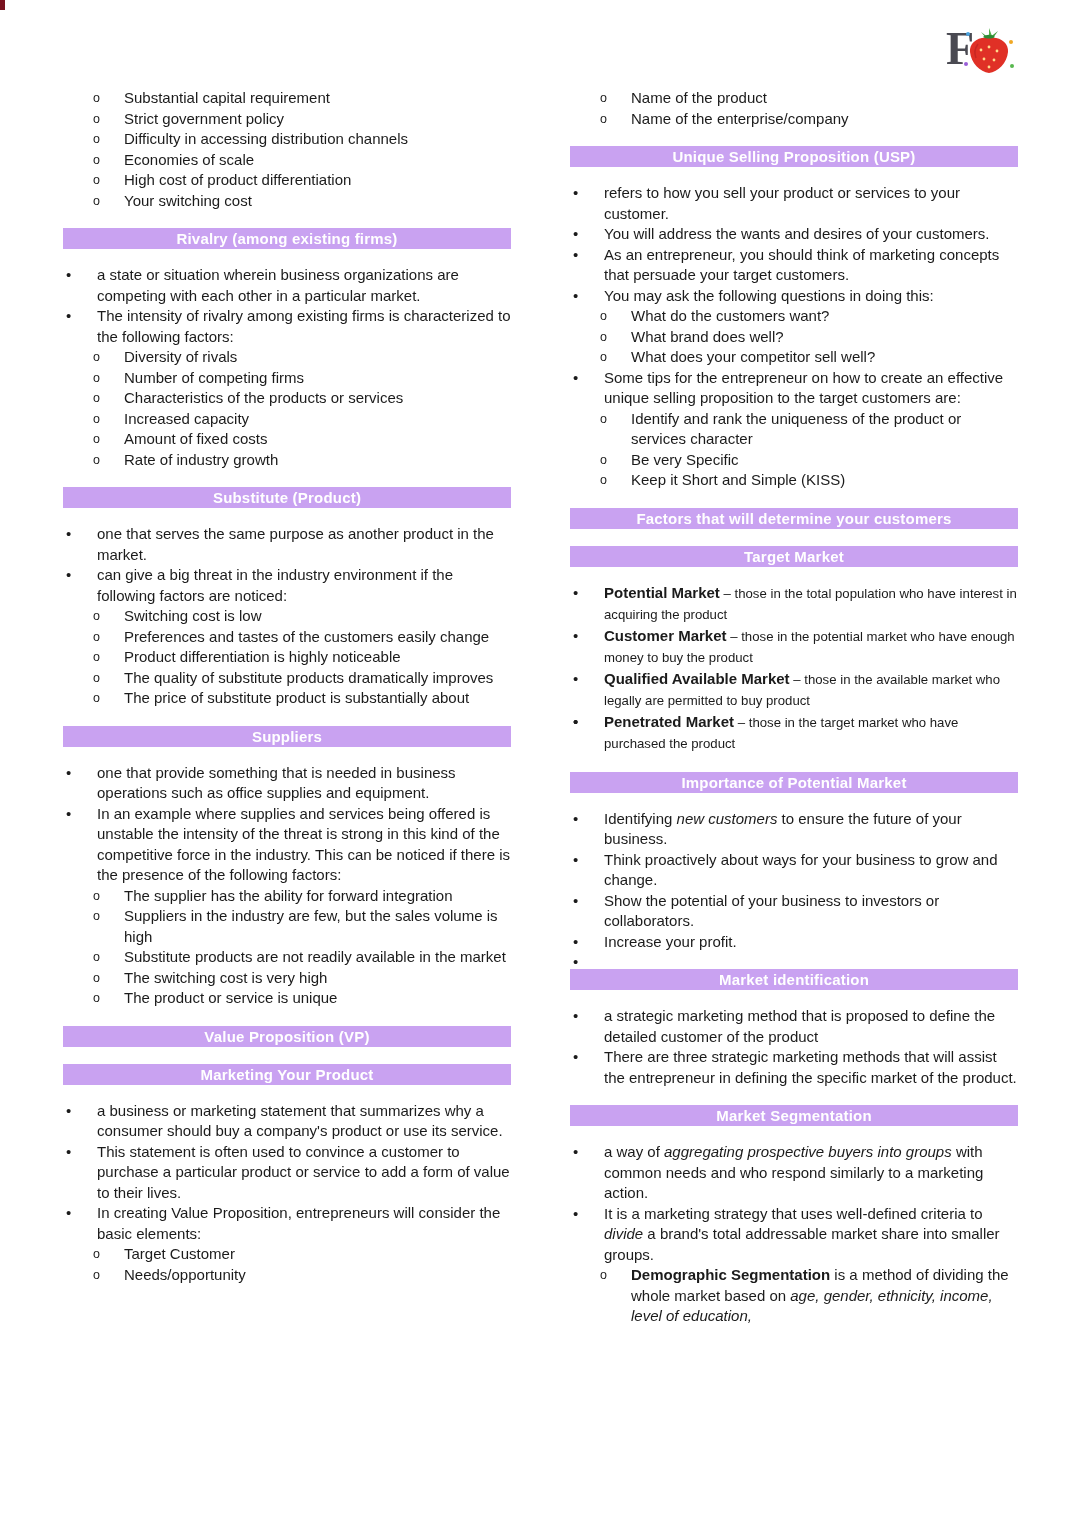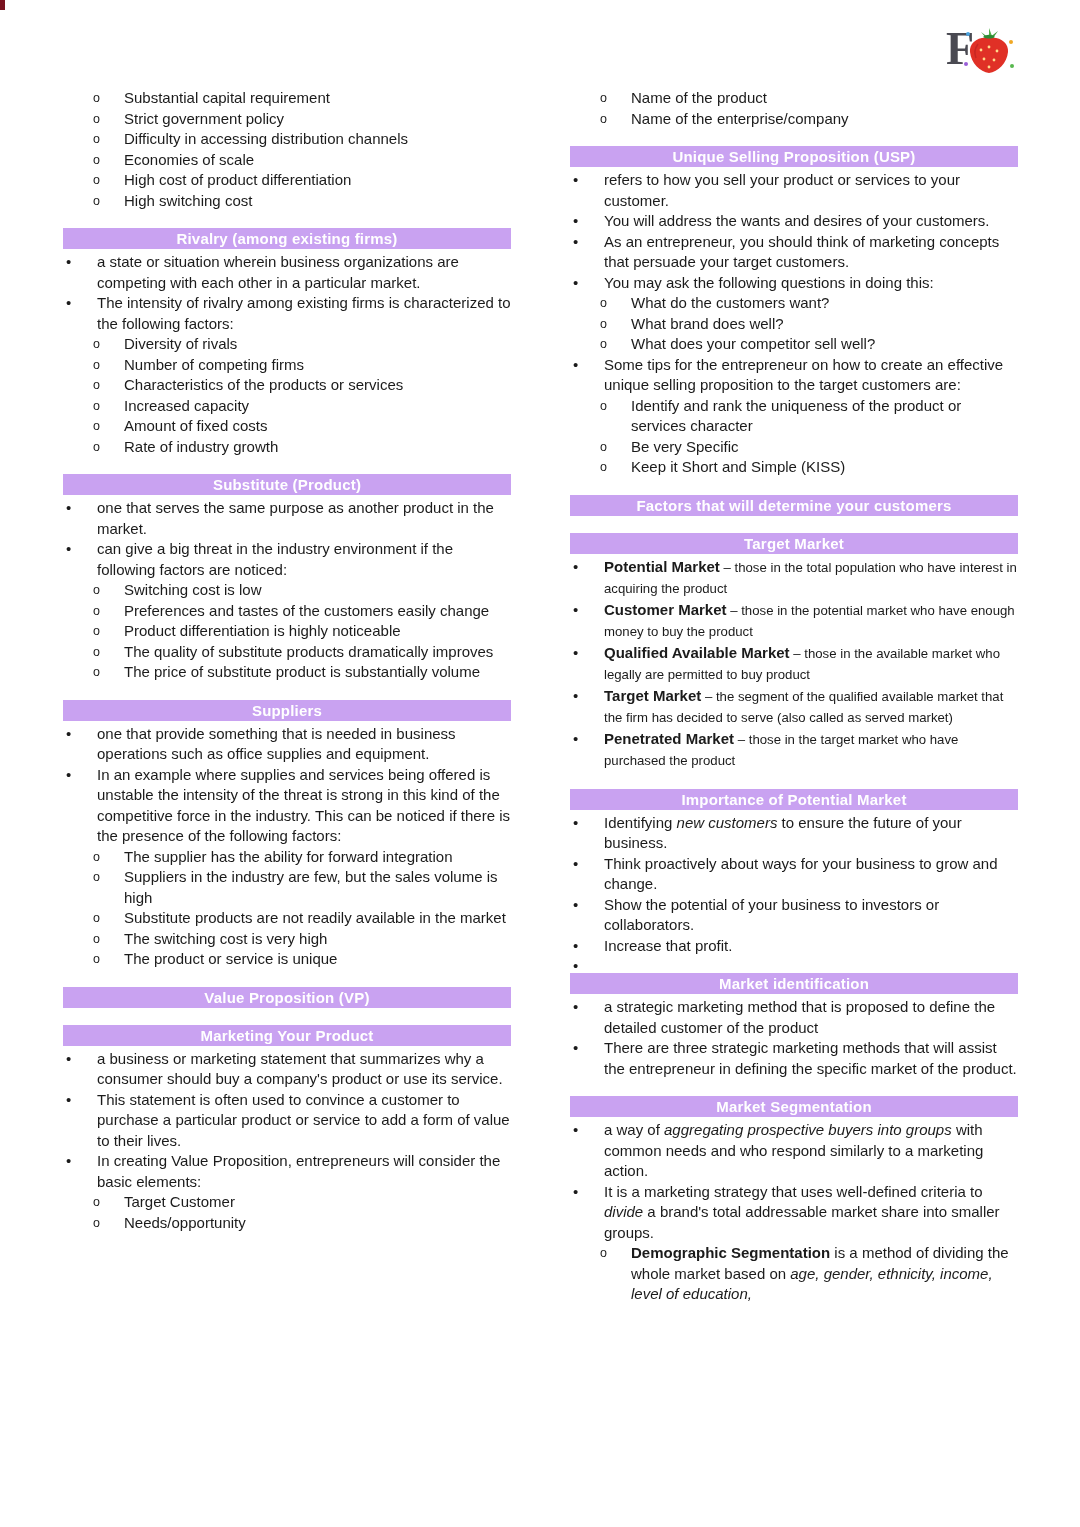--- a/index.html
+++ b/index.html
@@ -18,21 +18,21 @@
 
   .header-bar {
     background:var(--accent);
     color:#ffffff;
     font-weight:bold;
     font-size:15px;
     text-align:center;
     line-height:21px;
     height:21px;
     margin-top:17px;
-    margin-bottom:3px;
+    margin-bottom:16px;
     letter-spacing:.2px;
   }
   .col > .header-bar:first-child { margin-top:0; }
 
   .item {
     position:relative;
     font-size:15px;
     line-height:20.5px;
   }
   .item.l1 { padding-left:34px; }
@@ -91,38 +91,38 @@
     <circle cx="84" cy="46" r="2" fill="#58b84e"></circle>
   </svg>
 </div>
 
 <div class="col" id="col-left">
     <div class="item l2"><span class="bullet">o</span><span class="txt"><span>Substantial capital requirement</span></span></div>
     <div class="item l2"><span class="bullet">o</span><span class="txt"><span>Strict government policy</span></span></div>
     <div class="item l2"><span class="bullet">o</span><span class="txt"><span>Difficulty in accessing distribution channels</span></span></div>
     <div class="item l2"><span class="bullet">o</span><span class="txt"><span>Economies of scale</span></span></div>
     <div class="item l2"><span class="bullet">o</span><span class="txt"><span>High cost of product differentiation</span></span></div>
-    <div class="item l2"><span class="bullet">o</span><span class="txt"><span>High switching cost</span></span></div>
+    <div class="item l2"><span class="bullet">o</span><span class="txt"><span>Your switching cost</span></span></div>
     <div class="header-bar">Rivalry (among existing firms)</div>
     <div class="item l1"><span class="bullet">•</span><span class="txt"><span>a state or situation wherein business organizations are competing with each other in a particular market.</span></span></div>
     <div class="item l1"><span class="bullet">•</span><span class="txt"><span>The intensity of rivalry among existing firms is characterized to the following factors:</span></span></div>
     <div class="item l2"><span class="bullet">o</span><span class="txt"><span>Diversity of rivals</span></span></div>
     <div class="item l2"><span class="bullet">o</span><span class="txt"><span>Number of competing firms</span></span></div>
     <div class="item l2"><span class="bullet">o</span><span class="txt"><span>Characteristics of the products or services</span></span></div>
     <div class="item l2"><span class="bullet">o</span><span class="txt"><span>Increased capacity</span></span></div>
     <div class="item l2"><span class="bullet">o</span><span class="txt"><span>Amount of fixed costs</span></span></div>
     <div class="item l2"><span class="bullet">o</span><span class="txt"><span>Rate of industry growth</span></span></div>
     <div class="header-bar">Substitute (Product)</div>
     <div class="item l1"><span class="bullet">•</span><span class="txt"><span>one that serves the same purpose as another product in the market.</span></span></div>
     <div class="item l1"><span class="bullet">•</span><span class="txt"><span>can give a big threat in the industry environment if the following factors are noticed:</span></span></div>
     <div class="item l2"><span class="bullet">o</span><span class="txt"><span>Switching cost is low</span></span></div>
     <div class="item l2"><span class="bullet">o</span><span class="txt"><span>Preferences and tastes of the customers easily change</span></span></div>
     <div class="item l2"><span class="bullet">o</span><span class="txt"><span>Product differentiation is highly noticeable</span></span></div>
     <div class="item l2"><span class="bullet">o</span><span class="txt"><span>The quality of substitute products dramatically improves</span></span></div>
-    <div class="item l2"><span class="bullet">o</span><span class="txt"><span>The price of substitute product is substantially volume</span></span></div>
+    <div class="item l2"><span class="bullet">o</span><span class="txt"><span>The price of substitute product is substantially about</span></span></div>
     <div class="header-bar">Suppliers</div>
     <div class="item l1"><span class="bullet">•</span><span class="txt"><span>one that provide something that is needed in business operations such as office supplies and equipment.</span></span></div>
     <div class="item l1"><span class="bullet">•</span><span class="txt"><span>In an example where supplies and services being offered is unstable the intensity of the threat is strong in this kind of the competitive force in the industry. This can be noticed if there is the presence of the following factors:</span></span></div>
     <div class="item l2"><span class="bullet">o</span><span class="txt"><span>The supplier has the ability for forward integration</span></span></div>
     <div class="item l2"><span class="bullet">o</span><span class="txt"><span>Suppliers in the industry are few, but the sales volume is high</span></span></div>
     <div class="item l2"><span class="bullet">o</span><span class="txt"><span>Substitute products are not readily available in the market</span></span></div>
     <div class="item l2"><span class="bullet">o</span><span class="txt"><span>The switching cost is very high</span></span></div>
     <div class="item l2"><span class="bullet">o</span><span class="txt"><span>The product or service is unique</span></span></div>
     <div class="header-bar">Value Proposition (VP)</div>
     <div class="header-bar">Marketing Your Product</div>
@@ -145,27 +145,27 @@
     <div class="item l2"><span class="bullet">o</span><span class="txt"><span>What does your competitor sell well?</span></span></div>
     <div class="item l1"><span class="bullet">•</span><span class="txt"><span>Some tips for the entrepreneur on how to create an effective unique selling proposition to the target customers are:</span></span></div>
     <div class="item l2"><span class="bullet">o</span><span class="txt"><span>Identify and rank the uniqueness of the product or services character</span></span></div>
     <div class="item l2"><span class="bullet">o</span><span class="txt"><span>Be very Specific</span></span></div>
     <div class="item l2"><span class="bullet">o</span><span class="txt"><span>Keep it Short and Simple (KISS)</span></span></div>
     <div class="header-bar">Factors that will determine your customers</div>
     <div class="header-bar">Target Market</div>
     <div class="item l1"><span class="bullet">•</span><span class="txt"><span class="b">Potential Market</span><span class="sm"> – those in the total population who have interest in acquiring the product</span></span></div>
     <div class="item l1"><span class="bullet">•</span><span class="txt"><span class="b">Customer Market</span><span class="sm"> – those in the potential market who have enough money to buy the product</span></span></div>
     <div class="item l1"><span class="bullet">•</span><span class="txt"><span class="b">Qualified Available Market</span><span class="sm"> – those in the available market who legally are permitted to buy product</span></span></div>
-    <div class="item l1"><span class="bullet">•</span><span class="txt"><span class="b">Target Market</span><span class="sm"> – the segment of the qualified available market that the firm has decided to serve (also called as served market)</span></span></div>
+    <div class="item l1"><span class="bullet">•</span></div>
     <div class="item l1"><span class="bullet">•</span><span class="txt"><span class="b">Penetrated Market</span><span class="sm"> – those in the target market who have purchased the product</span></span></div>
     <div class="header-bar">Importance of Potential Market</div>
     <div class="item l1"><span class="bullet">•</span><span class="txt"><span>Identifying </span><span class="i">new customers</span><span> to ensure the future of your business.</span></span></div>
     <div class="item l1"><span class="bullet">•</span><span class="txt"><span>Think proactively about ways for your business to grow and change.</span></span></div>
     <div class="item l1"><span class="bullet">•</span><span class="txt"><span>Show the potential of your business to investors or collaborators.</span></span></div>
-    <div class="item l1"><span class="bullet">•</span><span class="txt"><span>Increase that profit.</span></span></div>
+    <div class="item l1"><span class="bullet">•</span><span class="txt"><span>Increase your profit.</span></span></div>
     <div class="item l1"><span class="bullet">•</span></div>
     <div class="header-bar">Market identification</div>
     <div class="item l1"><span class="bullet">•</span><span class="txt"><span>a strategic marketing method that is proposed to define the detailed customer of the product</span></span></div>
     <div class="item l1"><span class="bullet">•</span><span class="txt"><span>There are three strategic marketing methods that will assist the entrepreneur in defining the specific market of the product.</span></span></div>
     <div class="header-bar">Market Segmentation</div>
     <div class="item l1"><span class="bullet">•</span><span class="txt"><span>a way of </span><span class="i">aggregating prospective buyers into groups</span><span> with common needs and who respond similarly to a marketing action.</span></span></div>
     <div class="item l1"><span class="bullet">•</span><span class="txt"><span>It is a marketing strategy that uses well-defined criteria to </span><span class="i">divide</span><span> a brand's total addressable market share into smaller groups.</span></span></div>
     <div class="item l2"><span class="bullet">o</span><span class="txt"><span class="b">Demographic Segmentation</span><span> is a method of dividing the whole market based on </span><span class="i">age, gender, ethnicity, income, level of education,</span></span></div>
   </div>
 

